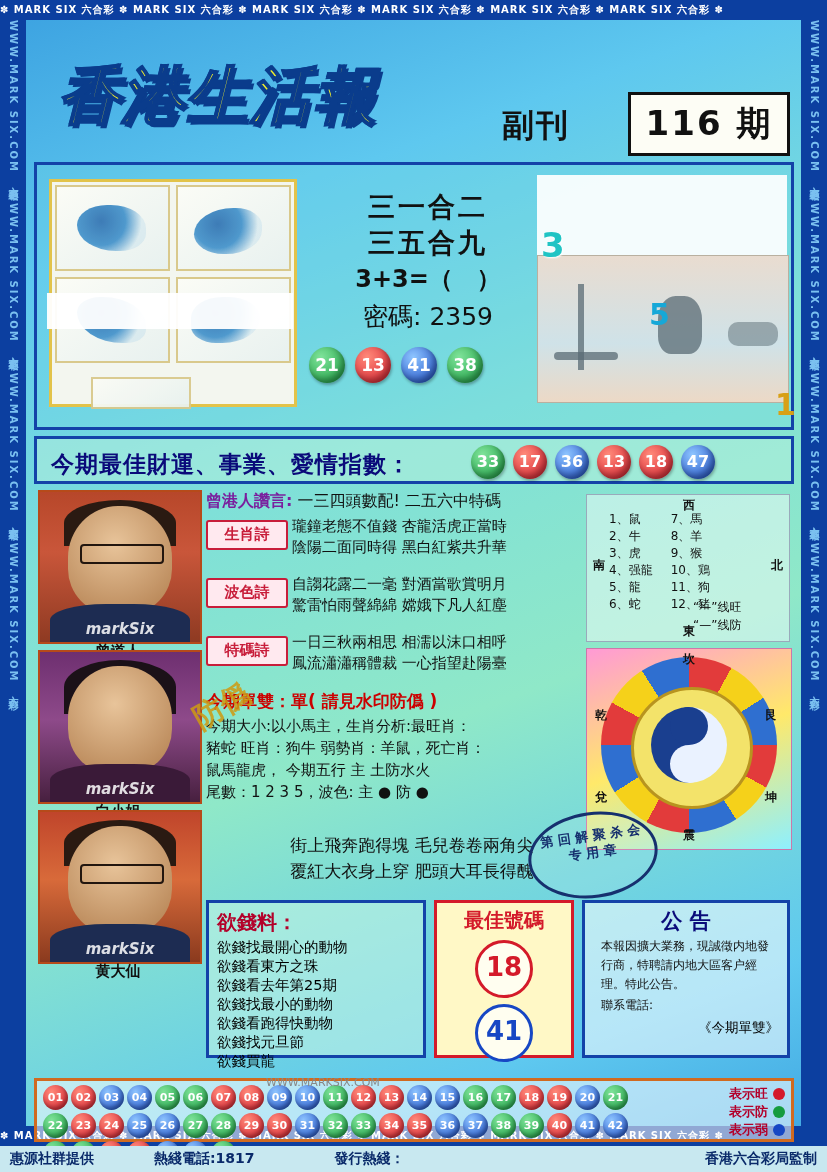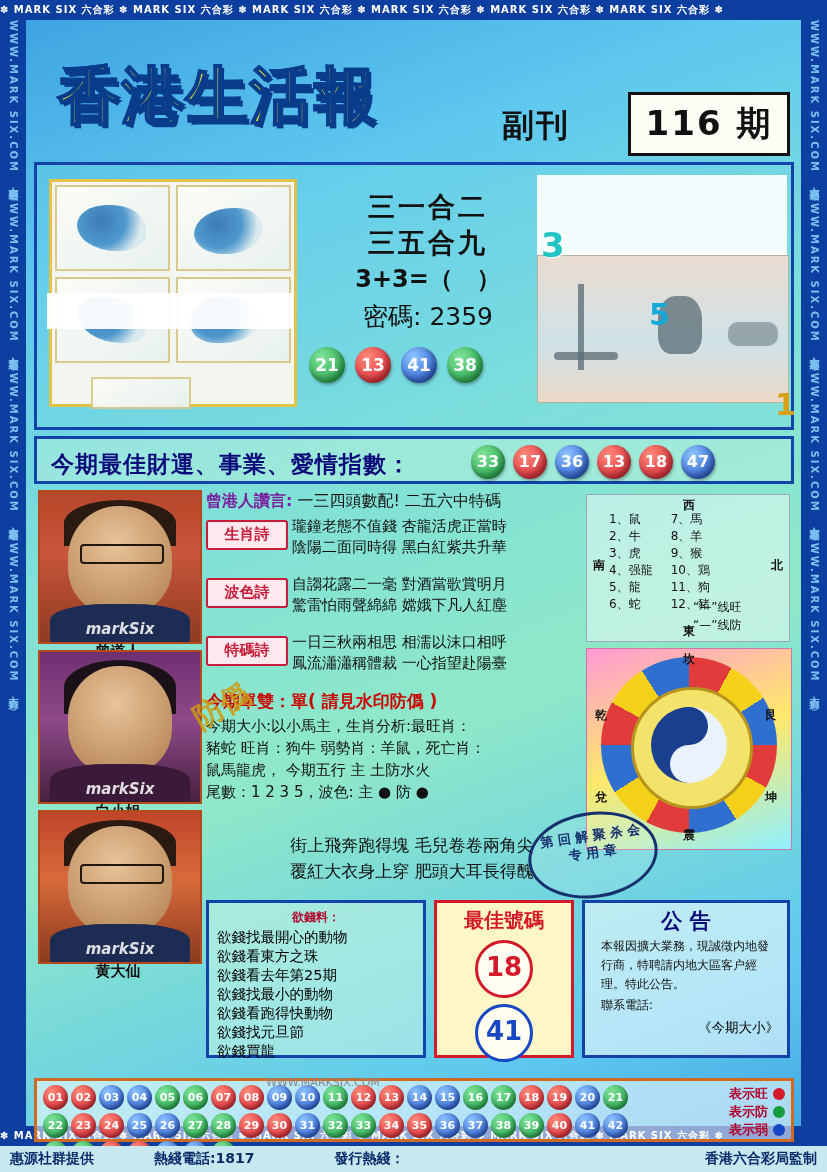--- a/index.html
+++ b/index.html
@@ -17,21 +17,21 @@
   .vstrip span{display:block;writing-mode:vertical-rl;color:#8fd8ff;font-size:10px;
                font-weight:bold;letter-spacing:2px;line-height:26px;opacity:.85;}
   
   #content{position:absolute;left:26px;top:20px;width:775px;height:1106px;}
   .panel{position:absolute;box-sizing:border-box;}
   
   #hdr{left:8px;top:26px;width:760px;height:110px;}
   #title{position:absolute;left:24px;top:8px;font-size:62px;font-weight:bold;
          font-family:"DejaVu Sans","Liberation Sans",sans-serif;
          color:#f2ef2a;-webkit-text-stroke:2px #0a3c8c;
-         text-shadow:3px 3px 0 #0a3c8c, -1px -1px 0 #0a3c8c;letter-spacing:2px;}
+         text-shadow:3px 3px 0 #0a3c8c, -1px -1px 0 #0a3c8c;letter-spacing:2px;font-style:italic;}
   #sub{position:absolute;left:468px;top:58px;font-size:32px;font-weight:bold;color:#111;
        letter-spacing:2px;}
   #issue{position:absolute;left:594px;top:46px;width:156px;height:58px;border:3px solid #111;
          background:#fdfdf5;color:#111;font-size:34px;font-weight:bold;text-align:center;
          line-height:56px;letter-spacing:2px;}
   
   #topbox{left:8px;top:142px;width:760px;height:268px;border:3px solid #1342a8;background:rgba(120,220,230,.30);}
   #imgs{position:absolute;left:12px;top:14px;width:242px;height:222px;border:3px solid #e2c34a;
         background:#f3f6ef;display:grid;grid-template-columns:1fr 1fr;grid-template-rows:1fr 1fr;}
   #imgs div{border:2px solid #d9c98c;margin:3px;background:linear-gradient(145deg,#fbfcf6,#e8f1ef);
@@ -124,21 +124,21 @@
   #stamp{position:absolute;left:494px;top:322px;width:130px;height:86px;border:3px solid #16306e;
          border-radius:50%;color:#16306e;font-size:13px;font-weight:bold;text-align:center;
          line-height:17px;transform:rotate(-8deg);background:rgba(255,255,255,.12);padding-top:12px;
          box-sizing:border-box;}
   #fangwei{position:absolute;left:158px;top:196px;font-size:30px;font-weight:bold;color:#cf9a12;
            transform:rotate(-30deg);opacity:.85;}
   
   #botrow{left:8px;top:880px;width:760px;height:172px;}
   #wantbox{position:absolute;left:172px;top:0;width:220px;height:158px;border:3px solid #1342a8;
            background:rgba(200,245,230,.55);box-sizing:border-box;padding:6px 8px;}
-  #wantbox .h{font-size:12px;font-weight:bold;color:#b3002a;text-align:center;}
+  #wantbox .h{font-size:20px;font-weight:bold;color:#b3002a;}
   #wantbox li{font-size:14.5px;line-height:19px;list-style:none;}
   #wantbox ul{margin:2px 0 0;padding:0;}
   #bestbox{position:absolute;left:400px;top:0;width:140px;height:158px;border:3px solid #d41a2a;
            background:#fff8c6;box-sizing:border-box;text-align:center;}
   #bestbox .h{font-size:20px;font-weight:bold;color:#d41a2a;margin-top:4px;}
   #bestbox .nb{width:52px;height:52px;border-radius:50%;border:3px solid #d41a2a;margin:6px auto 0;
                font-size:26px;font-weight:bold;color:#d41a2a;line-height:48px;background:#fffef0;}
   #bestbox .nb.blue{border-color:#1747c4;color:#1747c4;}
   #noticebox{position:absolute;left:548px;top:0;width:208px;height:158px;border:3px solid #1342a8;
              background:rgba(255,255,255,.55);box-sizing:border-box;padding:4px 8px;}
@@ -368,21 +368,21 @@
       <div id="bestbox">
         <div class="h">最佳號碼</div>
         <div class="nb">18</div>
         <div class="nb blue">41</div>
       </div>
 
       <div id="noticebox">
         <div class="h">公 告</div>
         <p>本報因擴大業務，現誠徵内地發行商，特聘請内地大區客户經理。特此公告。</p>
         <p>聯系電話:</p>
-        <div class="sig">《今期大小》</div>
+        <div class="sig">《今期單雙》</div>
       </div>
     </div>
 
     <div class="panel" id="strip">
       <div id="stripballs">
           <div class="sball b-red">01</div>
           <div class="sball b-red">02</div>
           <div class="sball b-blu">03</div>
           <div class="sball b-blu">04</div>
           <div class="sball b-grn">05</div>

